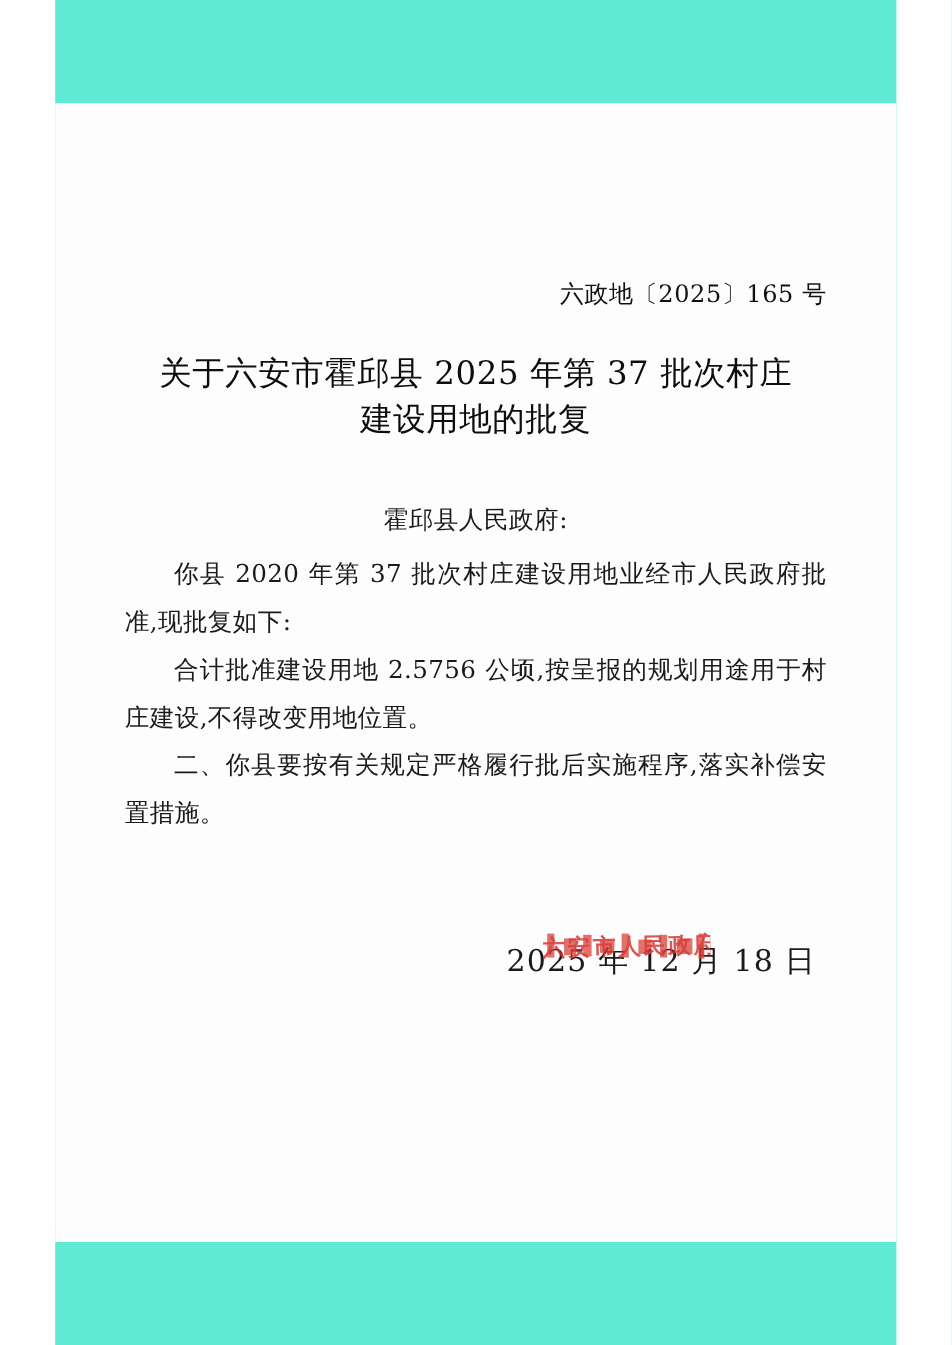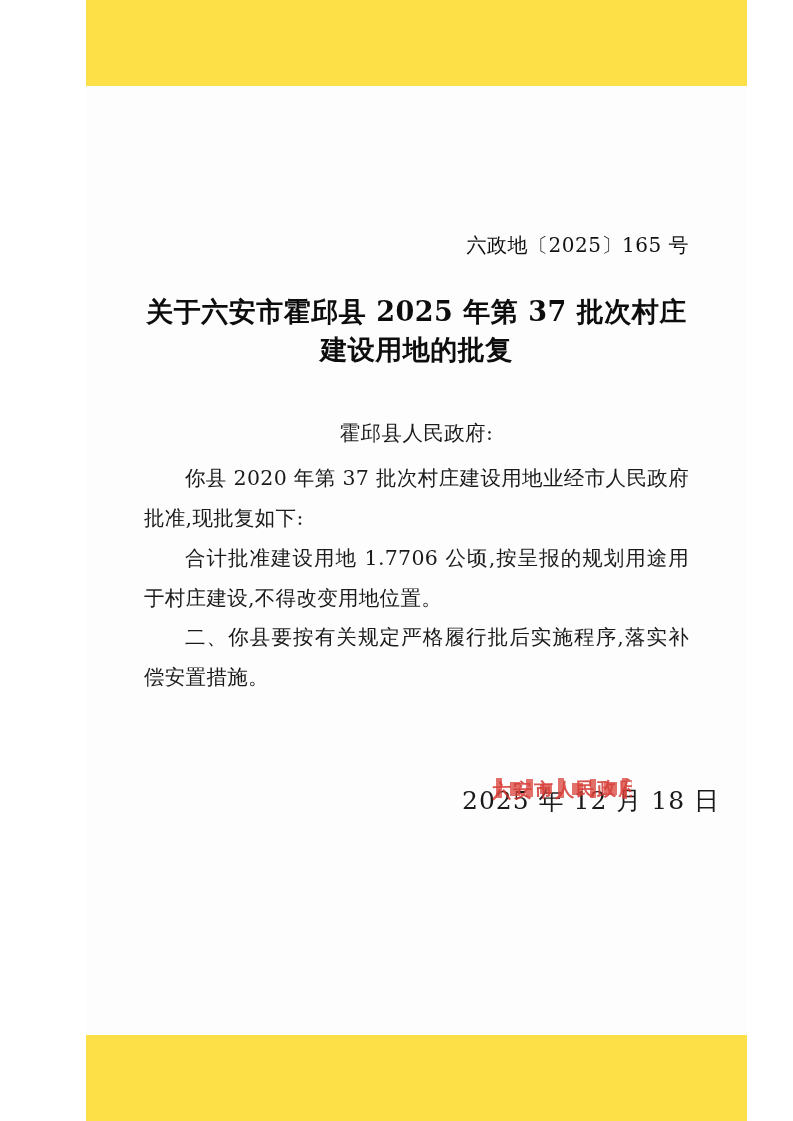--- a/index.html
+++ b/index.html
@@ -13,22 +13,21 @@
     position: relative;
     font-family: "DejaVu Serif", "Liberation Serif", serif;
     color: #1a1a1a;
     overflow: hidden;
   }
 
   
   .page {
     position: absolute;
     inset: 0;
-    background: #fde047;
-    margin-left: 40px;
+    background: #5eead4;
   }
   .scan-edge-left {
     position: absolute;
     left: 0; top: 0; bottom: 0; width: 46px;
     background: #ffffff;
   }
   .scan-edge-right {
     position: absolute;
     right: 0; top: 0; bottom: 0; width: 46px;
     background: #ffffff;
@@ -52,21 +51,21 @@
     letter-spacing: 0.5px;
     margin-top: 232px;
     font-family: "DejaVu Serif", "Liberation Serif", serif;
     color: #111;
   }
 
   .title {
     margin-top: 34px;
     text-align: center;
     font-size: 27px;
-    font-weight: bold;
+    font-weight: normal;
     line-height: 1.42;
     letter-spacing: 0.5px;
     color: #0d0d0d;
   }
   .title-line-2 {
     display: block;
   }
 
   .recipient {
     margin-top: 44px;
@@ -152,21 +151,21 @@
 
     <div class="title">
       <span>关于六安市霍邱县 2025 年第 37 批次村庄</span>
       <span class="title-line-2">建设用地的批复</span>
     </div>
 
     <div class="recipient">霍邱县人民政府:</div>
 
     <div class="para-block">
       <p class="para">你县 2020 年第 37 批次村庄建设用地业经市人民政府批准,现批复如下:</p>
-      <p class="para">合计批准建设用地 1.7706 公顷,按呈报的规划用途用于村庄建设,不得改变用地位置。</p>
+      <p class="para">合计批准建设用地 2.5756 公顷,按呈报的规划用途用于村庄建设,不得改变用地位置。</p>
       <p class="para">二、你县要按有关规定严格履行批后实施程序,落实补偿安置措施。</p>
     </div>
 
     <div class="signature-area">
       <div class="sign-date">2025 年 12 月 18 日</div>
       <div class="seal">六安市人民政府</div>
       <div class="seal-marks">
         <i style="left:0px;  top:2px;  width:6px;  height:20px;"></i>
         <i style="left:14px; top:6px;  width:10px; height:14px;"></i>
         <i style="left:30px; top:3px;  width:7px;  height:18px;"></i>

